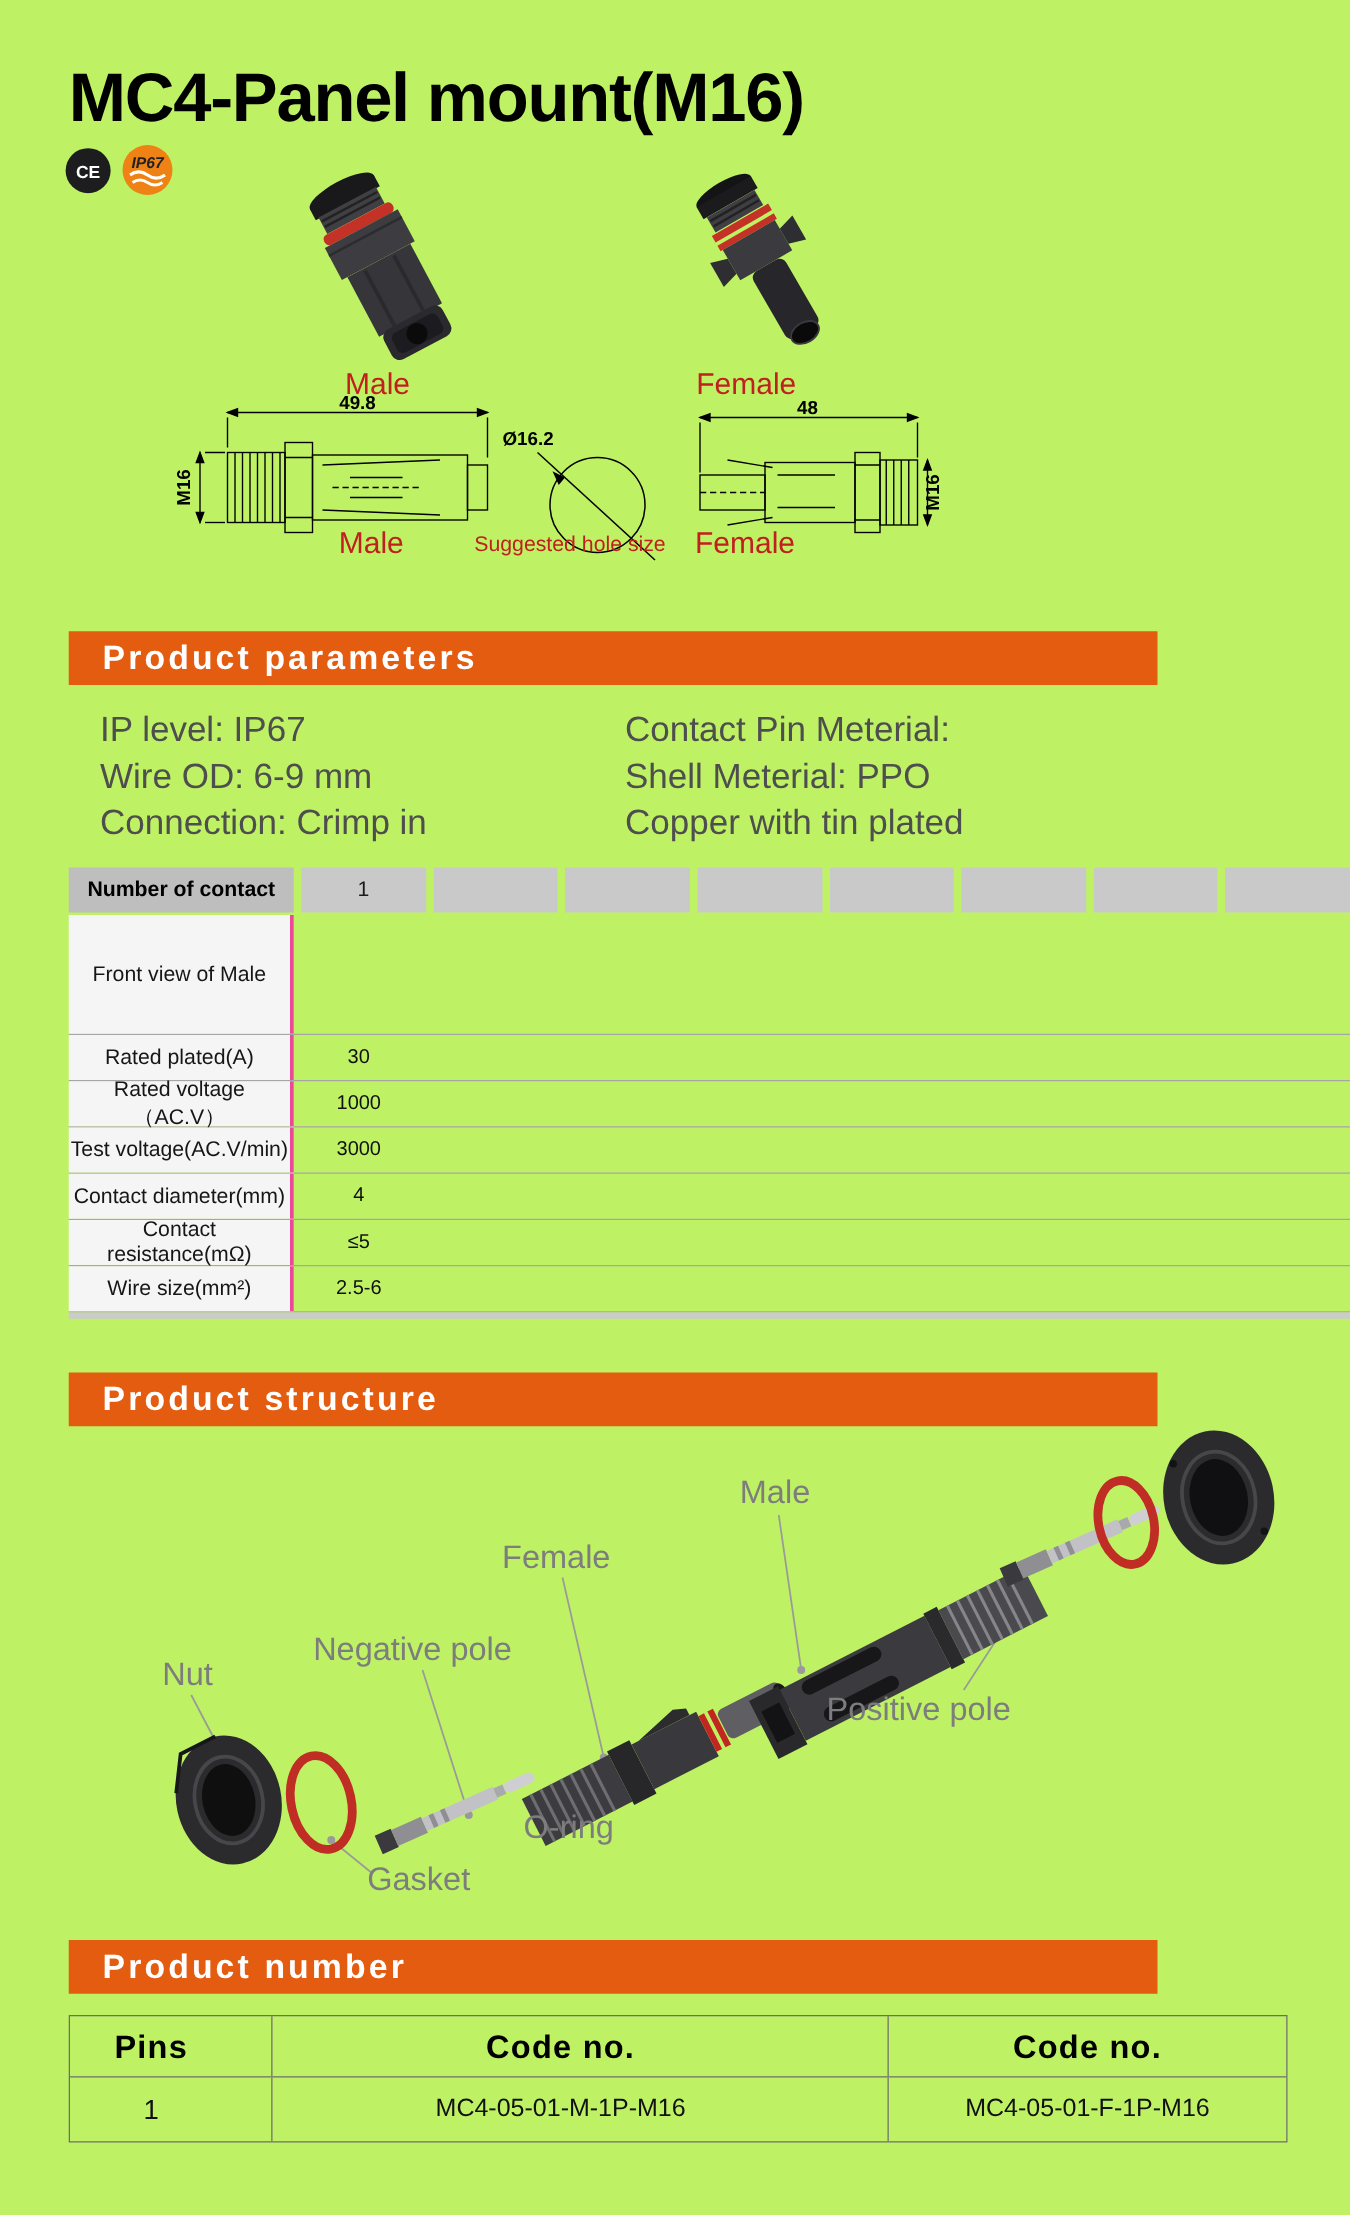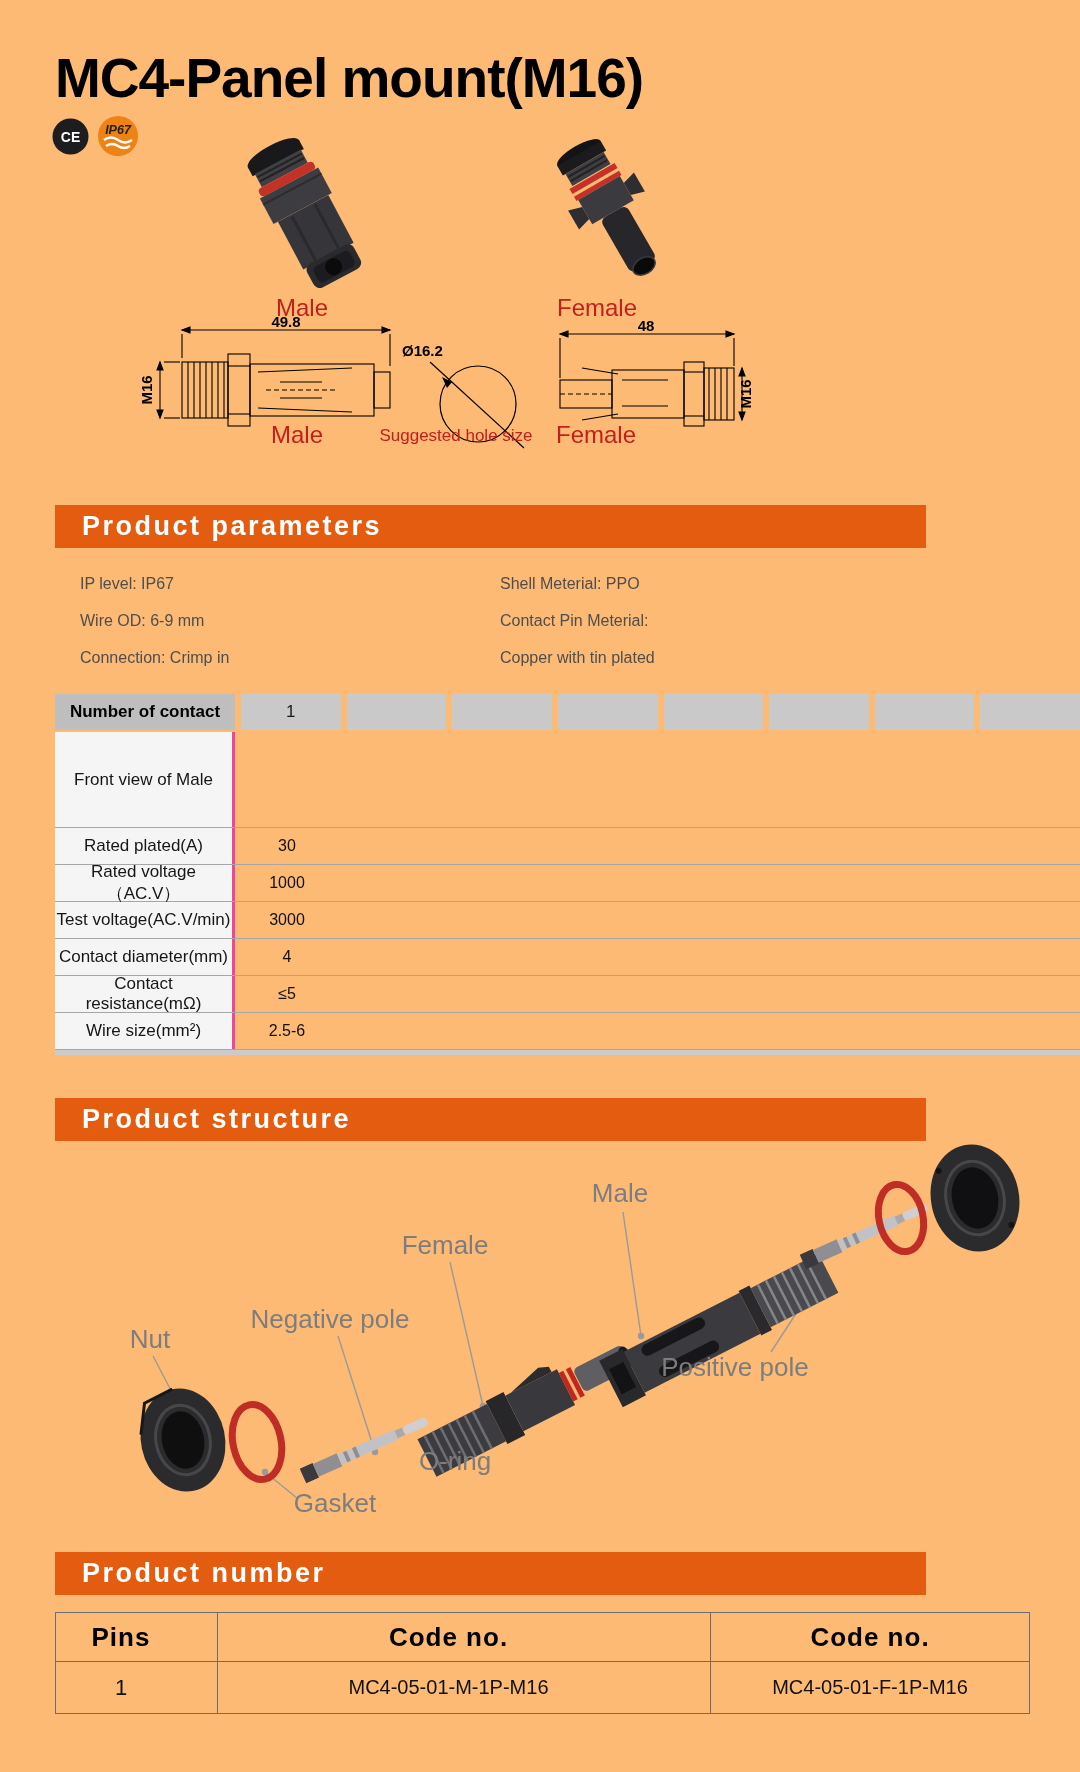--- a/index.html
+++ b/index.html
@@ -1,29 +1,29 @@
 <!DOCTYPE html>
 <html><head>
 <meta charset="utf-8">
 <style>
   * { margin:0; padding:0; box-sizing:border-box; }
   body { background:#ffffff; font-family:"Liberation Sans", sans-serif; }
-  #page { position:relative; width:1080px; height:1772px; background:#fdba74; overflow:hidden; }
+  #page { position:relative; width:1080px; height:1772px; background:#bef264; overflow:hidden; }
 
   .abs { position:absolute; }
 
   #title { left:55px; top:46px; font-size:55px; font-weight:bold; color:#000; letter-spacing:-1px; }
 
   .red-label { color:#C0211E; font-size:24px; text-align:center; }
   .red-label.small { font-size:17px; }
 
   .orange-bar { left:55px; width:871px; height:43px; background:#E45C10; color:#fff;
     font-size:27px; font-weight:bold; letter-spacing:2.5px; line-height:43px; padding-left:27px; }
 
-  .param-col { font-size:16px; color:#4e4e4e; }
+  .param-col { font-size:28px; color:#4e4e4e; }
   .param-col div { height:37px; line-height:37px; white-space:nowrap; }
 
   
   #spec-table { left:55px; top:694px; width:1025px; }
   .spec-head { display:flex; gap:6px; height:36px; margin-bottom:2px; }
   .spec-head .lab { width:180px; background:#BEBEBE; font-weight:bold; font-size:17px; color:#000;
      display:flex; align-items:center; justify-content:center; }
   .spec-head .cell { flex:1; background:#C9C9C9; font-size:17px; color:#1a1a1a;
      display:flex; align-items:center; justify-content:center; }
   .spec-row { display:flex; border-bottom:1px solid #A6A6A6; height:37px; }
@@ -196,22 +196,22 @@
   <div class="abs red-label" style="left:546px; top:421px; width:100px;">Female</div>
 
   <div class="abs orange-bar" style="top:505px;">Product parameters</div>
 
   <div class="abs param-col" style="left:80px; top:565px;">
     <div>IP level: IP67</div>
     <div>Wire OD: 6-9 mm</div>
     <div>Connection: Crimp in</div>
   </div>
   <div class="abs param-col" style="left:500px; top:565px;">
+    <div>Contact Pin Meterial:</div>
     <div>Shell Meterial: PPO</div>
-    <div>Contact Pin Meterial:</div>
     <div>Copper with tin plated</div>
   </div>
 
   <div id="spec-table" class="abs">
     <div class="spec-head">
       <div class="lab">Number of contact</div>
       <div class="cell">1</div>
       <div class="cell"></div>
       <div class="cell"></div>
       <div class="cell"></div>

